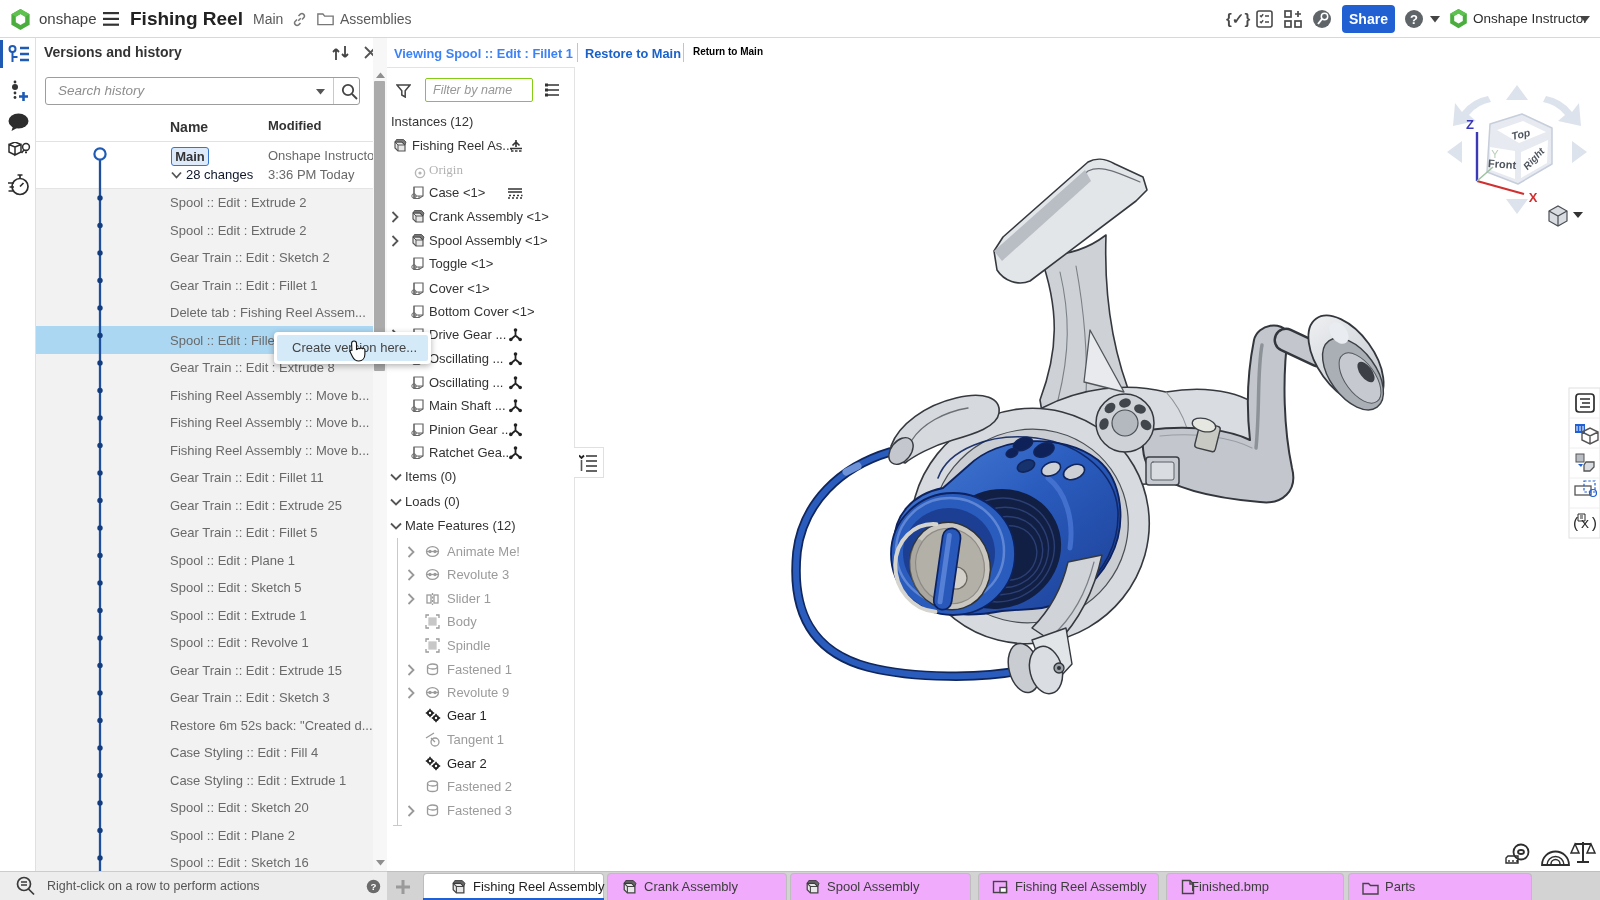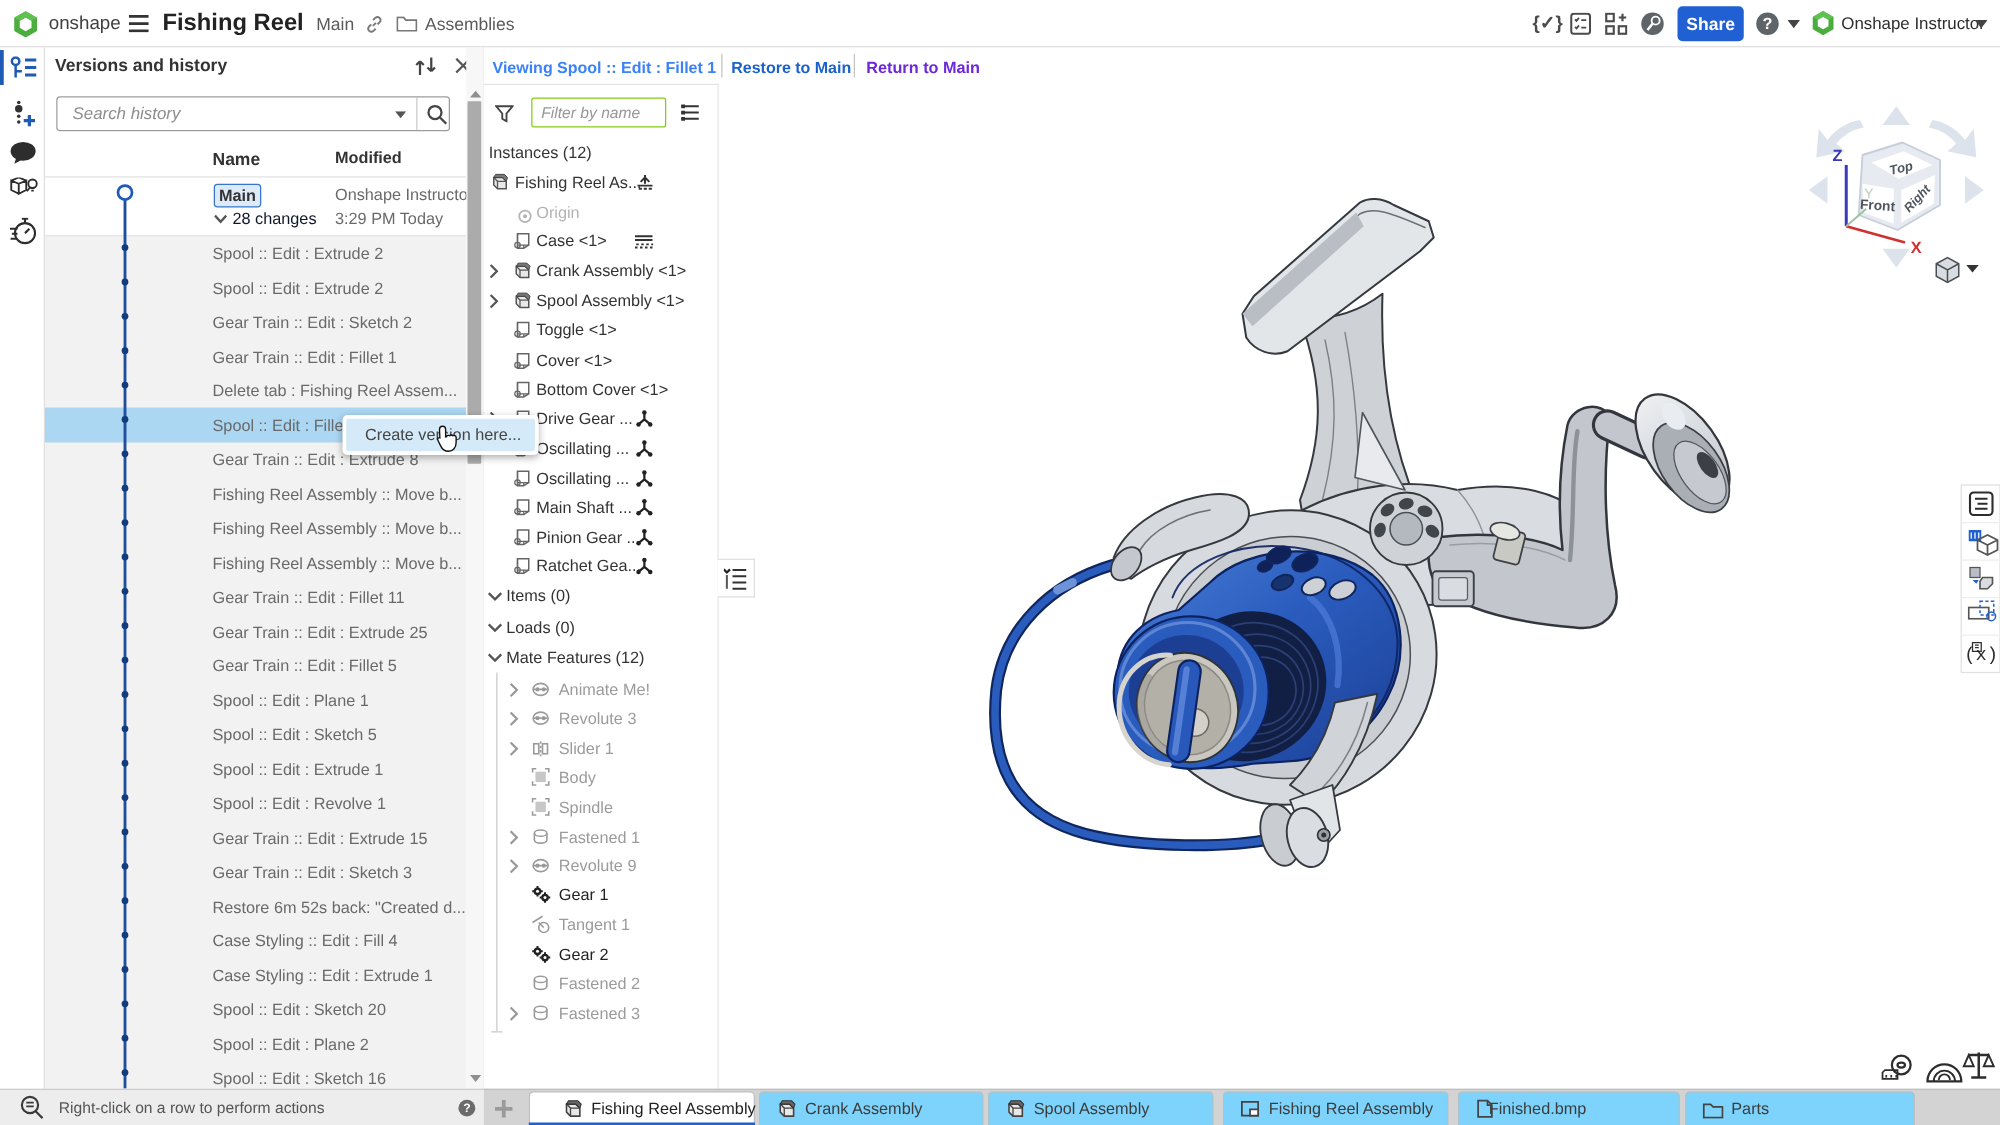--- a/index.html
+++ b/index.html
@@ -26,21 +26,21 @@
   #viewheader { left:387px; top:38px; width:1213px; height:29px; background:#fff; }
   
   #treepanel { left:387px; top:67px; width:188px; height:804px; background:#fff;
     border-right:1px solid #e3e3e3; border-top:1px solid #e3e3e3;}
   .trow { position:absolute; font-size:13px; color:#333; white-space:nowrap; }
   
   #viewport { left:575px; top:67px; width:1025px; height:804px; background:#fff; }
   
   #tabbar { left:387px; top:871px; width:1213px; height:29px; background:#d3d3d3;
     border-top:1px solid #bfbfbf; }
-  .tab { position:absolute; top:1px; height:27px; background:#7dd3fc;
+  .tab { position:absolute; top:1px; height:27px; background:#f0abfc;
     border:1px solid #bdbdbd; border-bottom:none; border-radius:4px 4px 0 0;
     font-size:13px; color:#3c3c3c; line-height:26px; white-space:nowrap; }
 </style>
 </head>
 <body>
 <div id="stage">
 
   <div class="abs" id="topbar">
     <svg class="abs" style="left:9px;top:8px" width="23" height="23" viewBox="0 0 24 24">
       <path d="M12 1 L21.5 6.5 V17.5 L12 23 L2.5 17.5 V6.5 Z" fill="#4aad3d"></path>
@@ -152,21 +152,21 @@
     <div class="abs" style="left:134px;top:81px;font-size:14px;font-weight:bold;color:#333;">Name</div>
     <div class="abs" style="left:232px;top:80px;font-size:13px;font-weight:bold;color:#333;">Modified</div>
     <div class="abs" style="left:0;top:103px;width:337px;height:1px;background:#e2e2e2;"></div>
 
     <div class="abs" style="left:135px;top:109px;width:38px;height:19px;background:#ddeafa;border:1px solid #3575cd;border-radius:3px;font-size:13px;font-weight:bold;color:#333;text-align:center;line-height:17px;">Main</div>
     <div class="abs" style="left:232px;top:110px;font-size:13px;color:#696969;">Onshape Instructo</div>
     <svg class="abs" style="left:135px;top:133px" width="11" height="8" viewBox="0 0 11 8" fill="none" stroke="#555" stroke-width="1.8">
         <path d="M1 1.5 L5.5 6.5 L10 1.5"></path>
       </svg>
     <div class="abs" style="left:150px;top:129px;font-size:13px;color:#0f172a;">28 changes</div>
-    <div class="abs" style="left:232px;top:129px;font-size:13px;color:#696969;">3:29 PM Today</div>
+    <div class="abs" style="left:232px;top:129px;font-size:13px;color:#696969;">3:36 PM Today</div>
 
     <div class="abs" id="graylist" style="left:0;top:150px;width:337px;height:683px;background:#f2f2f2;border-top:1px solid #e4e4e4;"></div>
 
     <div class="abs" style="left:0;top:288px;width:337px;height:28px;background:#abd7f2;"></div>
 
     <svg class="abs" style="left:56px;top:108px" width="18" height="725" viewBox="0 0 18 725">
       <line x1="8" y1="14" x2="8" y2="725" stroke="#1f4f9c" stroke-width="2.3"></line>
       <circle cx="8" cy="8" r="5.6" fill="#fff" stroke="#1f5bb5" stroke-width="2.2"></circle>
       <g fill="#123c7e">
         <circle cx="8" cy="52" r="2.7"></circle>
@@ -245,21 +245,21 @@
       <circle cx="10" cy="10" r="9" fill="#6b6b6b"></circle>
       <text x="10" y="14.5" font-size="13" font-weight="bold" fill="#fff" text-anchor="middle" font-family="Liberation Sans">?</text>
     </svg>
   </div>
 
   <div class="abs" id="viewheader">
     <div class="abs" style="left:7px;top:8px;font-size:12.8px;font-weight:bold;color:#3b82f6;">Viewing Spool :: Edit : Fillet 1</div>
     <div class="abs" style="left:190px;top:5px;width:1px;height:19px;background:#c4c4c4;"></div>
     <div class="abs" style="left:198px;top:8px;font-size:12.8px;font-weight:bold;color:#1a61c9;">Restore to Main</div>
     <div class="abs" style="left:296px;top:5px;width:1px;height:19px;background:#c4c4c4;"></div>
-    <div class="abs" style="left:306px;top:8px;font-size:13px;font-weight:bold;color:#6d28d9;">Return to Main</div>
+    <div class="abs" style="left:306px;top:8px;font-size:10px;font-weight:bold;color:#000000;">Return to Main</div>
   </div>
 
   <div class="abs" id="treepanel">
       <div id="tree">
         <svg class="abs" style="left:9px;top:16px" width="15" height="14" viewBox="0 0 15 14" fill="none" stroke="#444" stroke-width="1.5">
           <path d="M1 1 H14 L9.2 6.8 V13 L5.8 11 V6.8 Z"></path>
         </svg>
         <div class="abs" style="left:38px;top:10px;width:108px;height:24px;border:1px solid #84cc16;border-radius:2px;">
           <div class="abs" style="left:7px;top:4px;font-size:12.5px;font-style:italic;color:#979797;">Filter by name</div>
         </div>
@@ -275,21 +275,21 @@
             <path d="M3 4 L10 4 L13 7 L13 13 L6 13 L3 10 Z" fill="#e8e8e8" stroke="#555" stroke-width="1.2"></path>
             <path d="M3 4 L6 7 L13 7 M6 7 L6 13" fill="none" stroke="#555" stroke-width="1"></path>
             <path d="M4.5 1.5 L11.5 1.5 L14 4 L13 7 L10 4 L3 4 Z" fill="#777" stroke="#444" stroke-width="0.8"></path>
           </svg>
           <div class="trow" style="left:25px;top:4px;color:#333">Fishing Reel As...</div>
           <svg class="abs" style="left:121px;top:5px" width="16" height="14" viewBox="0 0 16 14">
             <path d="M8 1 V8 M8 3 L4.5 6.5 M8 3 L11.5 6.5" stroke="#333" stroke-width="1.6" fill="none"></path>
             <path d="M2 9.5 h12 M3 12 h2.5 M7 12 h2.5 M11 12 h2.5" stroke="#333" stroke-width="1.5"></path>
           </svg>
         </div>
-        <div class="abs" style="top:90px;left:0;width:187px;height:23px;">
+        <div class="abs" style="top:90px;left:0;width:187px;height:23px;font-family:Liberation Serif, serif;">
           <svg class="abs" style="left:27px;top:9px" width="12" height="12" viewBox="0 0 12 12">
             <circle cx="6" cy="6" r="4.6" fill="none" stroke="#b5b5b5" stroke-width="1.4"></circle>
             <circle cx="6" cy="6" r="1.6" fill="#b5b5b5"></circle>
           </svg>
           <div class="trow" style="left:42px;top:4px;color:#b3b3b3">Origin</div>
         </div>
         <div class="abs" style="top:113px;left:0;width:187px;height:23px;">
           <svg class="abs" style="left:23px;top:4px" width="15" height="15" viewBox="0 0 15 15">
             <path d="M4 2 L13 2 L13 11 L9 13.5 L4 13.5 Z" fill="#fff" stroke="#666" stroke-width="1.2"></path>
             <path d="M4 2 L4 13.5 M4 11 L9 11 L9 13.5 M9 11 L13 11" fill="none" stroke="#666" stroke-width="1"></path>

